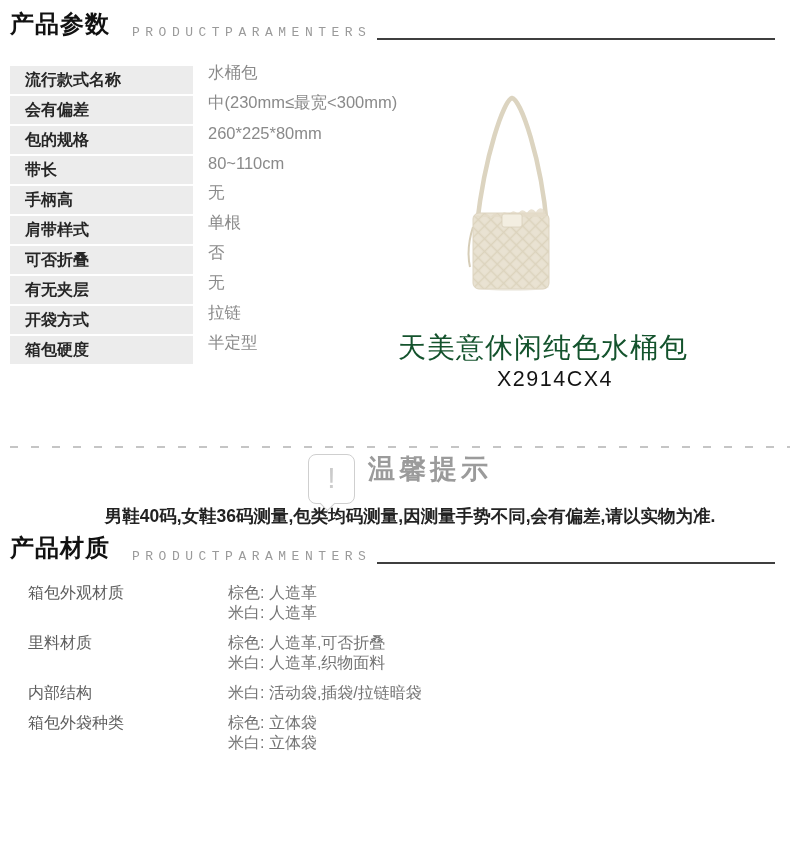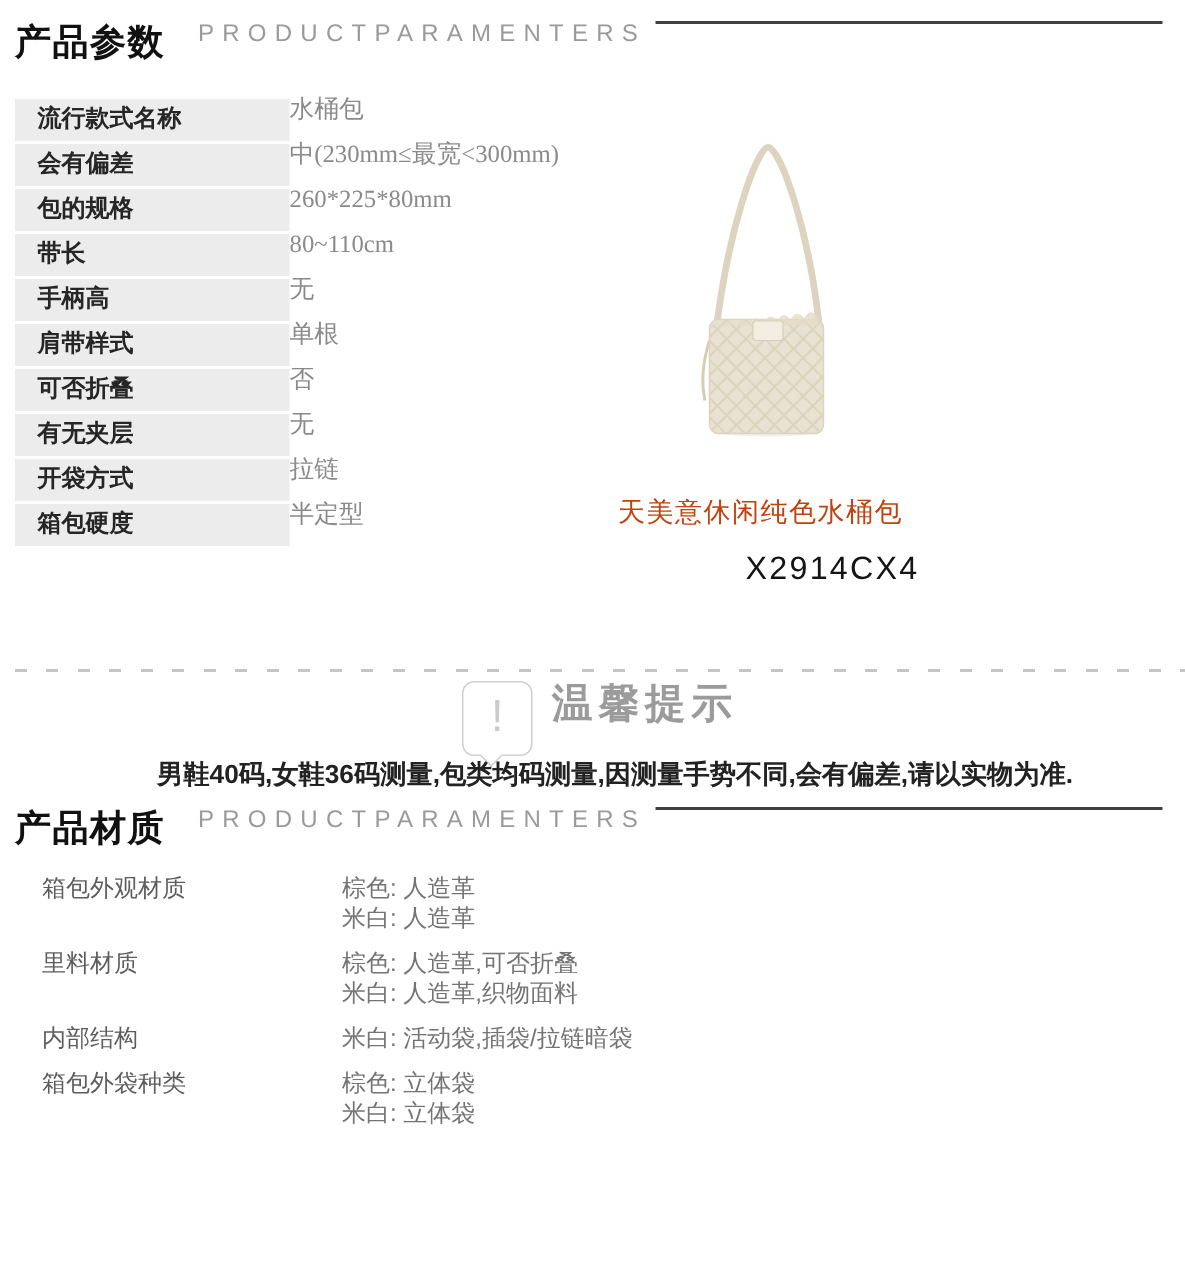--- a/index.html
+++ b/index.html
@@ -4,38 +4,38 @@
 <style>
   * { margin:0; padding:0; box-sizing:border-box; }
   html,body { background:#fff; }
   body {
     width:790px; height:850px; position:relative; overflow:hidden;
     font-family:"Liberation Sans","DejaVu Sans",sans-serif;
     -webkit-font-smoothing:antialiased;
   }
 
   
-  .sec-header { position:absolute; left:10px; right:15px; display:flex; align-items:flex-start; }
+  .sec-header { position:absolute; left:10px; right:15px; display:flex; align-items:flex-end;font-family:Liberation Mono, monospace; }
   .sec-title { font-size:24px; font-weight:bold; color:#111; letter-spacing:1px; white-space:nowrap; }
-  .sec-sub { font-size:16px; color:#9a9a9a; letter-spacing:5.5px; margin-left:22px; white-space:nowrap; margin-top:2px; }
+  .sec-sub { font-size:13px; color:#9a9a9a; letter-spacing:5.5px; margin-left:22px; white-space:nowrap; margin-top:2px; }
   .sec-rule { flex:1 1 auto; height:2px; background:#3f3f3f; margin-left:6px; margin-top:2px; }
 
   
   .param-table { position:absolute; left:10px; top:59px; width:470px; }
   .prow { display:flex; align-items:center; height:28px; margin-bottom:2px; }
   .plabel {
     width:183px; height:28px; background:#ececec; flex:0 0 183px;
     font-size:16px; font-weight:bold; color:#262626;
     line-height:28px; padding-left:15px; white-space:nowrap;margin-top:14px;
   }
-  .pvalue { margin-left:0; font-size:16.5px; color:#8a8a8a; white-space:nowrap;font-family:Liberation Serif, serif; }
+  .pvalue { margin-left:15px; font-size:16.5px; color:#8a8a8a; white-space:nowrap; }
 
   
   .bag-wrap { position:absolute; left:440px; top:86px; width:145px; height:208px; }
-  .prod-name { position:absolute; left:412px; top:329px; font-size:18px; color:#c2410c; letter-spacing:1px; white-space:nowrap; }
+  .prod-name { position:absolute; left:398px; top:329px; font-size:28px; color:#14532d; letter-spacing:1px; white-space:nowrap; }
   .prod-model { position:absolute; left:497px; top:367px; font-size:21.5px; color:#141414; letter-spacing:1.5px; white-space:nowrap; }
 
   
   .divider {
     position:absolute; left:10px; right:0; top:446px; height:2px;
     background:repeating-linear-gradient(90deg,#c5c5c5 0 8px,transparent 8px 21px);
   }
 
   
   .tip-icon {

